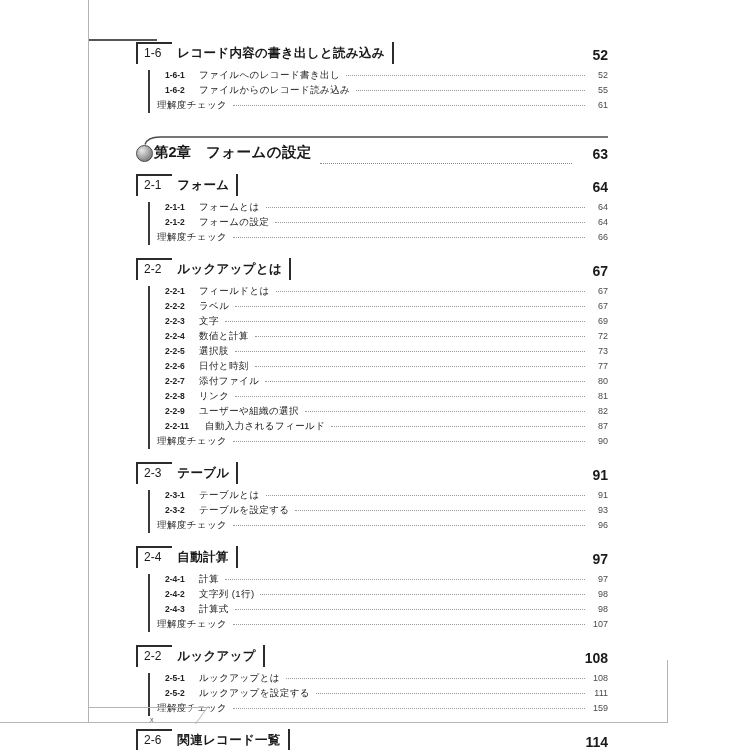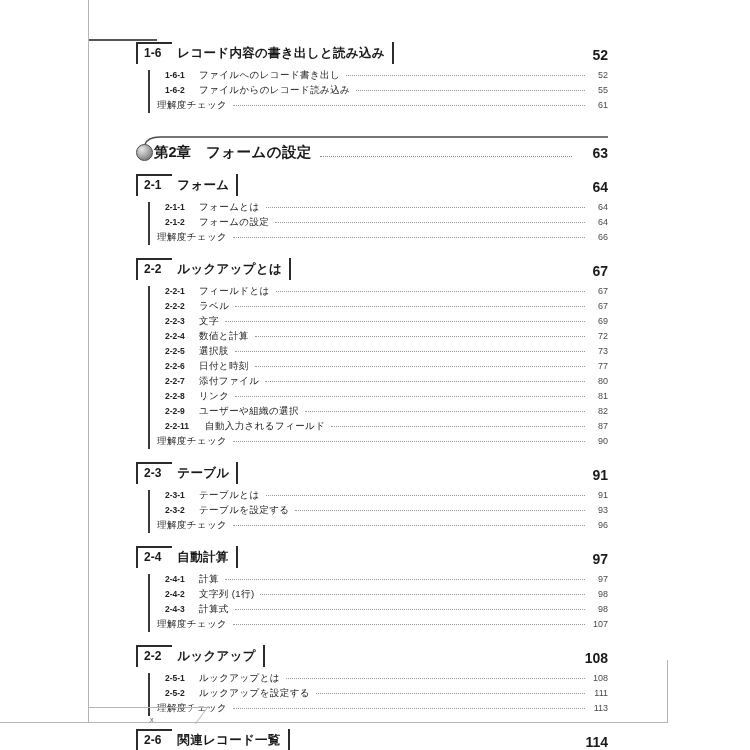--- a/index.html
+++ b/index.html
@@ -121,21 +121,21 @@
     content: "";
     position: absolute;
     left: 0;
     top: 0;
     width: 34px;
     height: 2px;
     background: #2b2b2b;
   }
   .sec-num {
     font-size: 12px;
-    font-weight: bold;
+    font-weight: normal;
     letter-spacing: 0;
     white-space: nowrap;
   }
   .sec-title {
     font-size: 12.5px;
     font-weight: bold;
     margin-left: 16px;
     white-space: nowrap;
     letter-spacing: .3px;
     font-family: Liberation Serif, serif;
@@ -161,21 +161,21 @@
   .chap-swoosh {
     position: absolute;
     left: 8px;
     top: 0;
     width: 464px;
     height: 9px;
     pointer-events: none;
   }
   .chap-row {
     display: flex;
-    align-items: center;
+    align-items: flex-end;
   }
   .chap-ball {
     width: 17px;
     height: 17px;
     border-radius: 50%;
     flex: 0 0 auto;
     background: radial-gradient(circle at 33% 30%, #e8e8e8 0%, #bdbdbd 32%, #8d8d8d 66%, #5c5c5c 100%);
     border: 1px solid #4a4a4a;
     box-sizing: border-box;
     margin-right: 1px;
@@ -488,21 +488,21 @@
         </div>
         <div class="sub">
           <span class="sub-num">2-5-2</span>
           <span class="sub-title">ルックアップを設定する</span>
           <span class="sub-dots"></span>
           <span class="sub-page">111</span>
         </div>
         <div class="sub">
           <span class="sub-title plain">理解度チェック</span>
           <span class="sub-dots"></span>
-          <span class="sub-page">113</span>
+          <span class="sub-page">159</span>
         </div>
       </div>
       <div class="sec">
         <span class="sec-box">
           <span class="sec-num">2-6</span>
           <span class="sec-title">関連レコード一覧</span>
         </span>
         <span class="sec-fill"></span>
         <span class="sec-page">114</span>
       </div>

